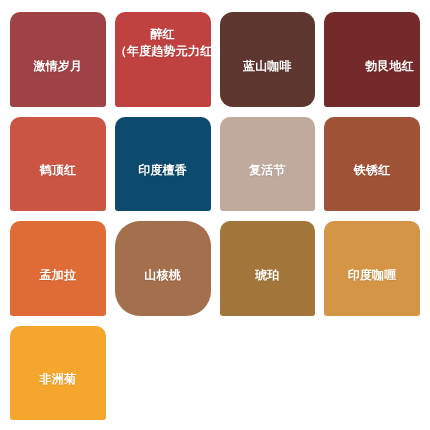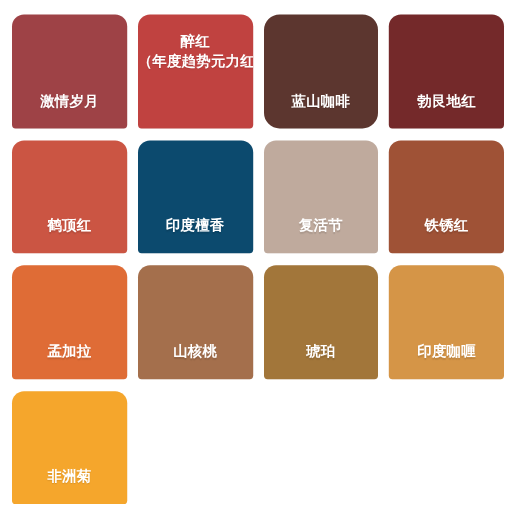--- a/index.html
+++ b/index.html
@@ -27,21 +27,21 @@
     row-gap: 10px;
   }
 
   .swatch {
     position: relative;
     border-radius: 10px 10px 3px 3px;
     display: flex;
     align-items: flex-end;
     justify-content: center;
     box-sizing: border-box;
-    padding-bottom: 14px;
+    padding-bottom: 32px;
     overflow: hidden;
     cursor: pointer;
   }
 
   
   .swatch::after {
     content: "";
     position: absolute;
     inset: 0;
     border-radius: inherit;
@@ -79,39 +79,39 @@
 <div id="palette-grid" style="background: rgb(255, 255, 255); grid-template-columns: repeat(4, 1fr); grid-template-rows: repeat(4, 1fr);">
     <div class="swatch" style="background: rgb(158, 66, 70);">
       <span class="swatch-label">激情岁月</span>
     </div>
     <div class="swatch tall-label" style="background: rgb(192, 66, 64);">
       <span class="swatch-label">醉红（年度趋势元力红)</span>
     </div>
     <div class="swatch" style="background: rgb(92, 54, 47); border-radius: 13px;">
       <span class="swatch-label">蓝山咖啡</span>
     </div>
-    <div class="swatch" style="background: rgb(116, 41, 42);">
+    <div class="swatch" style="background: rgb(116, 41, 42); justify-content: flex-end;">
       <span class="swatch-label">勃艮地红</span>
     </div>
     <div class="swatch" style="background: rgb(203, 85, 67);">
       <span class="swatch-label">鹤顶红</span>
     </div>
     <div class="swatch" style="background: #0c4a6e;">
       <span class="swatch-label">印度檀香</span>
     </div>
     <div class="swatch" style="background: rgba(130, 89, 65, 0.514);">
       <span class="swatch-label">复活节</span>
     </div>
     <div class="swatch" style="background: rgb(159, 82, 54);">
       <span class="swatch-label">铁锈红</span>
     </div>
     <div class="swatch" style="background: rgb(223, 108, 54);">
       <span class="swatch-label">孟加拉</span>
     </div>
-    <div class="swatch" style="background: rgb(164, 111, 76);">
+    <div class="swatch" style="background: rgb(164, 111, 76); border-radius: 25px;">
       <span class="swatch-label">山核桃</span>
     </div>
     <div class="swatch" style="background: rgb(162, 118, 58);">
       <span class="swatch-label">琥珀</span>
     </div>
     <div class="swatch" style="background: rgb(213, 149, 71);">
       <span class="swatch-label">印度咖喱</span>
     </div>
     <div class="swatch" style="background: rgb(245, 166, 44);">
       <span class="swatch-label">非洲菊</span>

